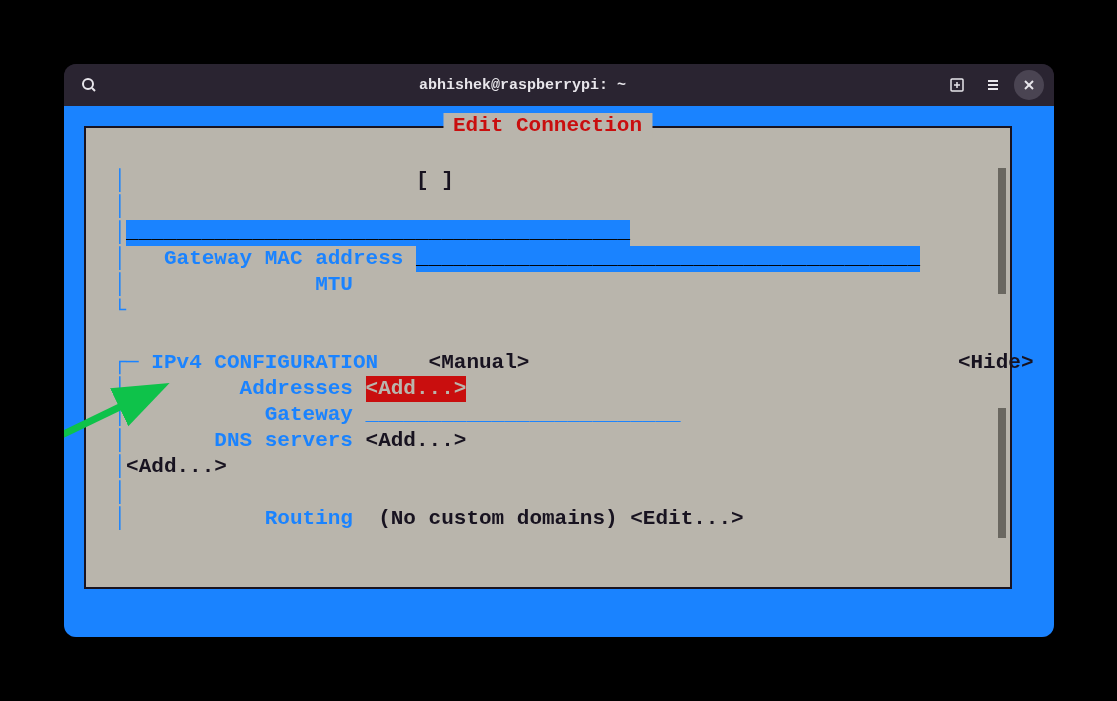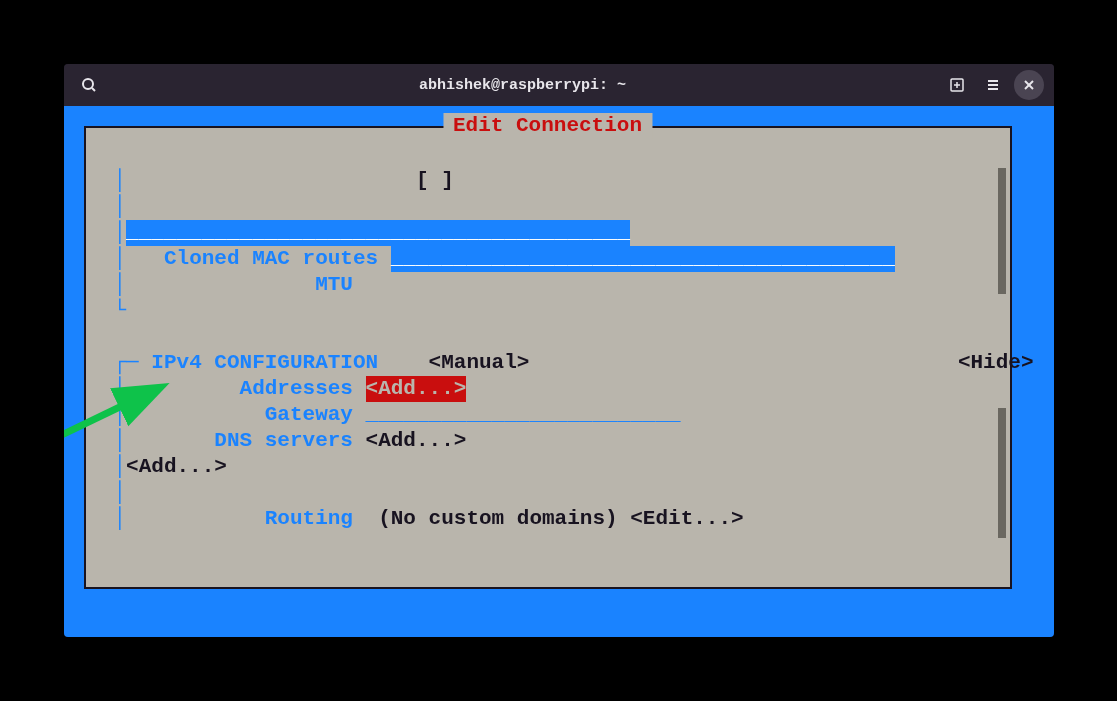--- a/index.html
+++ b/index.html
@@ -9,21 +9,21 @@
       height: 701px;
       display: flex;
       align-items: center;
       justify-content: center;
       font-family: 'Courier New', monospace;
     }
     .window {
       width: 990px;
       height: 573px;
       background: #181320;
-      border-radius: 4px;
+      border-radius: 12px;
       overflow: hidden;
       box-shadow: 0 10px 40px rgba(0,0,0,0.6);
       display: flex;
       flex-direction: column;
     }
     .titlebar {
       height: 42px;
       background: #2a2431;
       display: flex;
       align-items: center;
@@ -89,21 +89,21 @@
     }
     .row {
       display: flex;
       white-space: pre;
     }
     .pipe { color: #1a83ff; }
     .label { color: #1a83ff; }
     .black { color: #181320; }
     .input-blue {
       background: #1a83ff;
-      color: #ffffff;
+      color: #000000;
     }
     .add-highlight {
       background: #c90e0e;
       color: #b9b5ac;
     }
     .arrow-svg {
       position: absolute;
       left: -57px;
       top: 268px;
       pointer-events: none;
@@ -165,21 +165,21 @@
       </div>
 
       <div class="row">
         <span class="pipe">│</span>
         <span class="input-blue">________________________________________</span>
       </div>
 
       <div class="row">
         <span class="pipe">│</span>
         <span class="label">   </span>
-        <span class="label">Cloned MAC routes </span>
+        <span class="label">Gateway MAC address </span>
         <span class="input-blue">________________________________________</span>
       </div>
 
       <div class="row">
         <span class="pipe">│</span>
         <span class="label">               MTU </span>
       </div>
 
       <div class="row">
         <span class="pipe">└</span>

